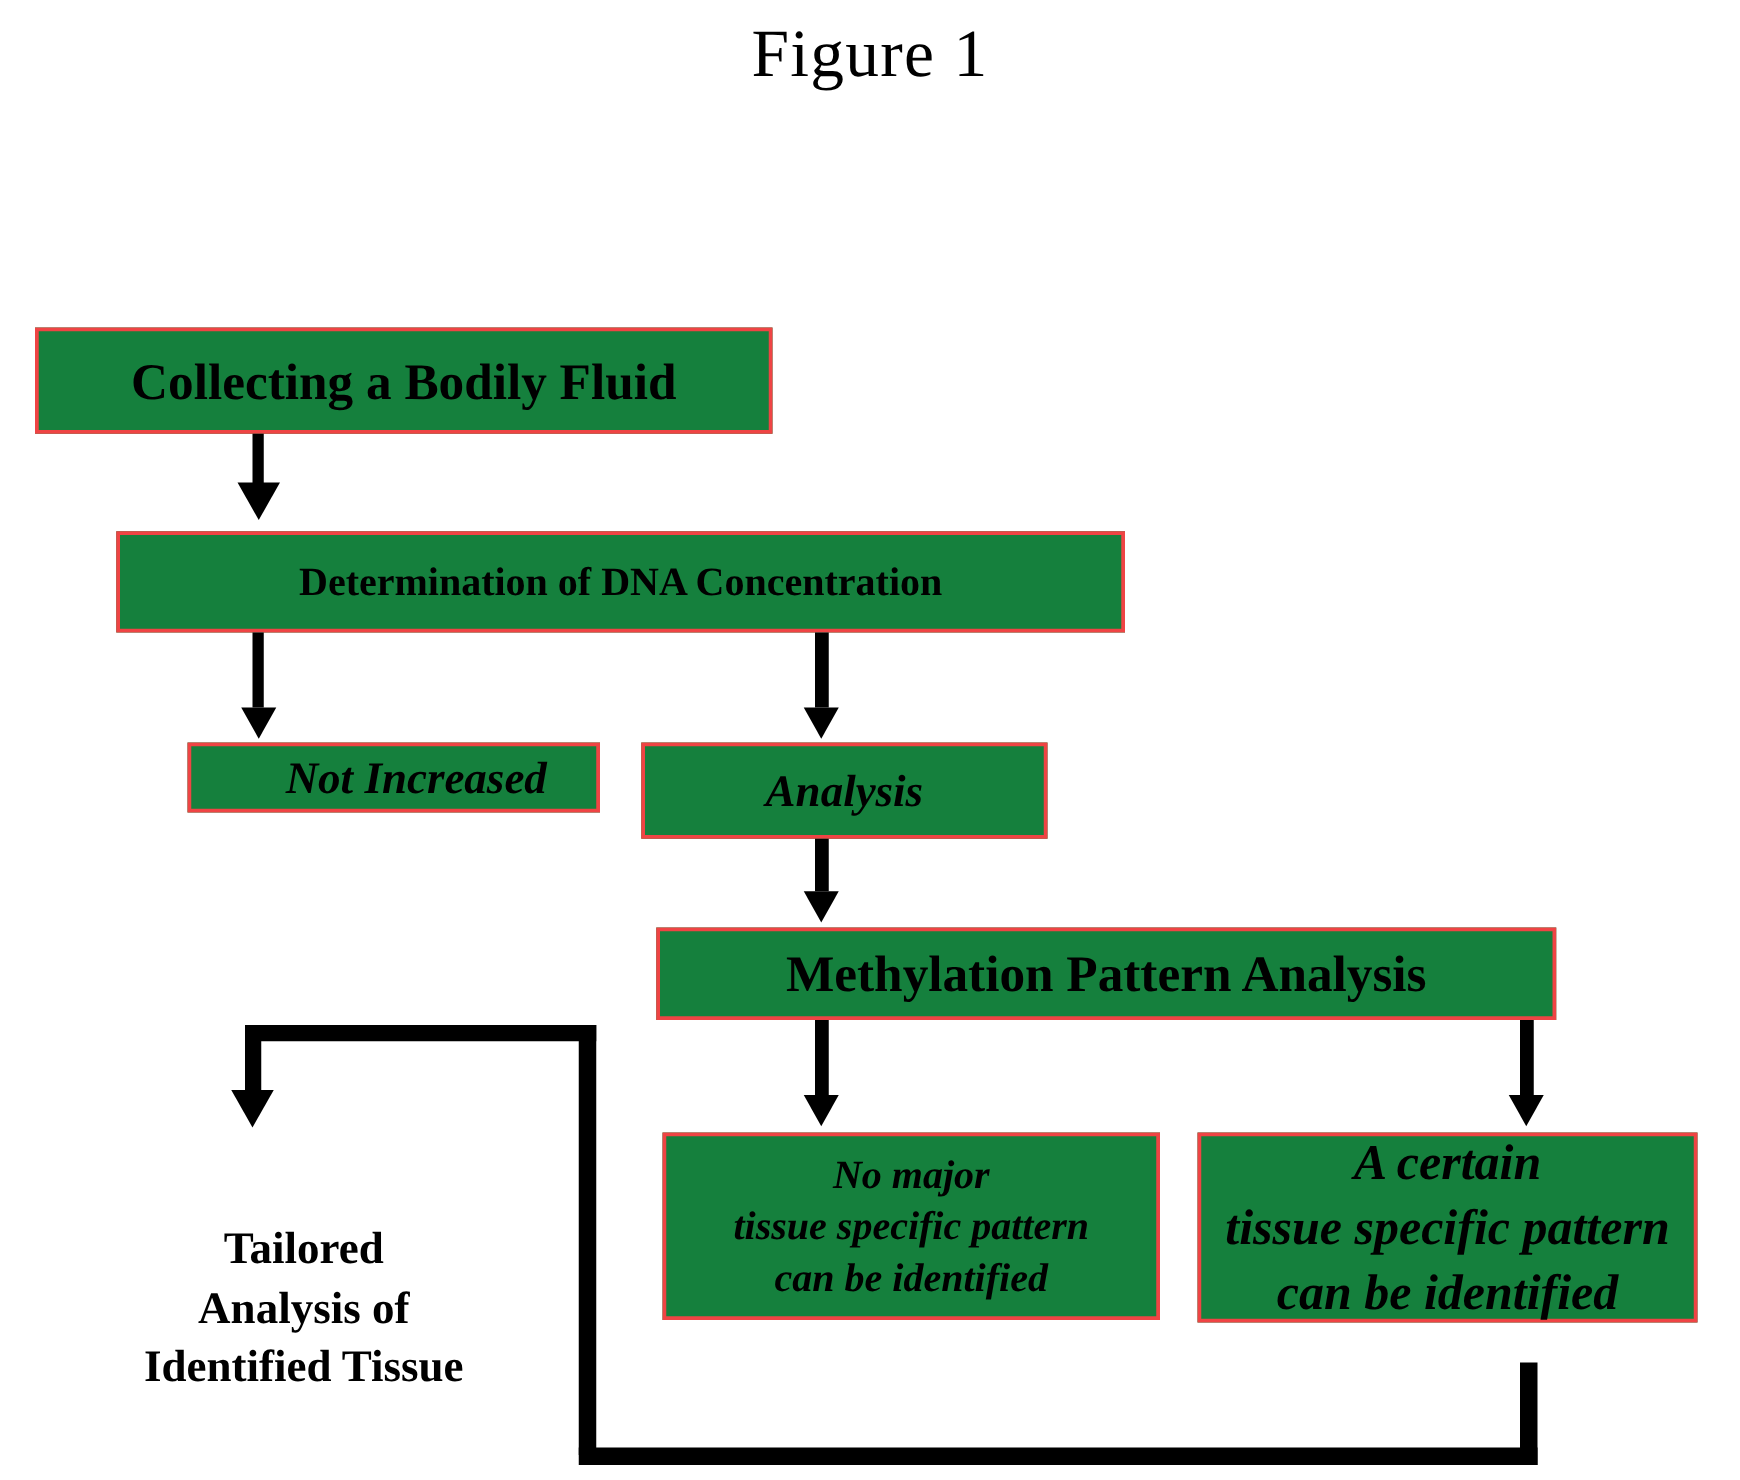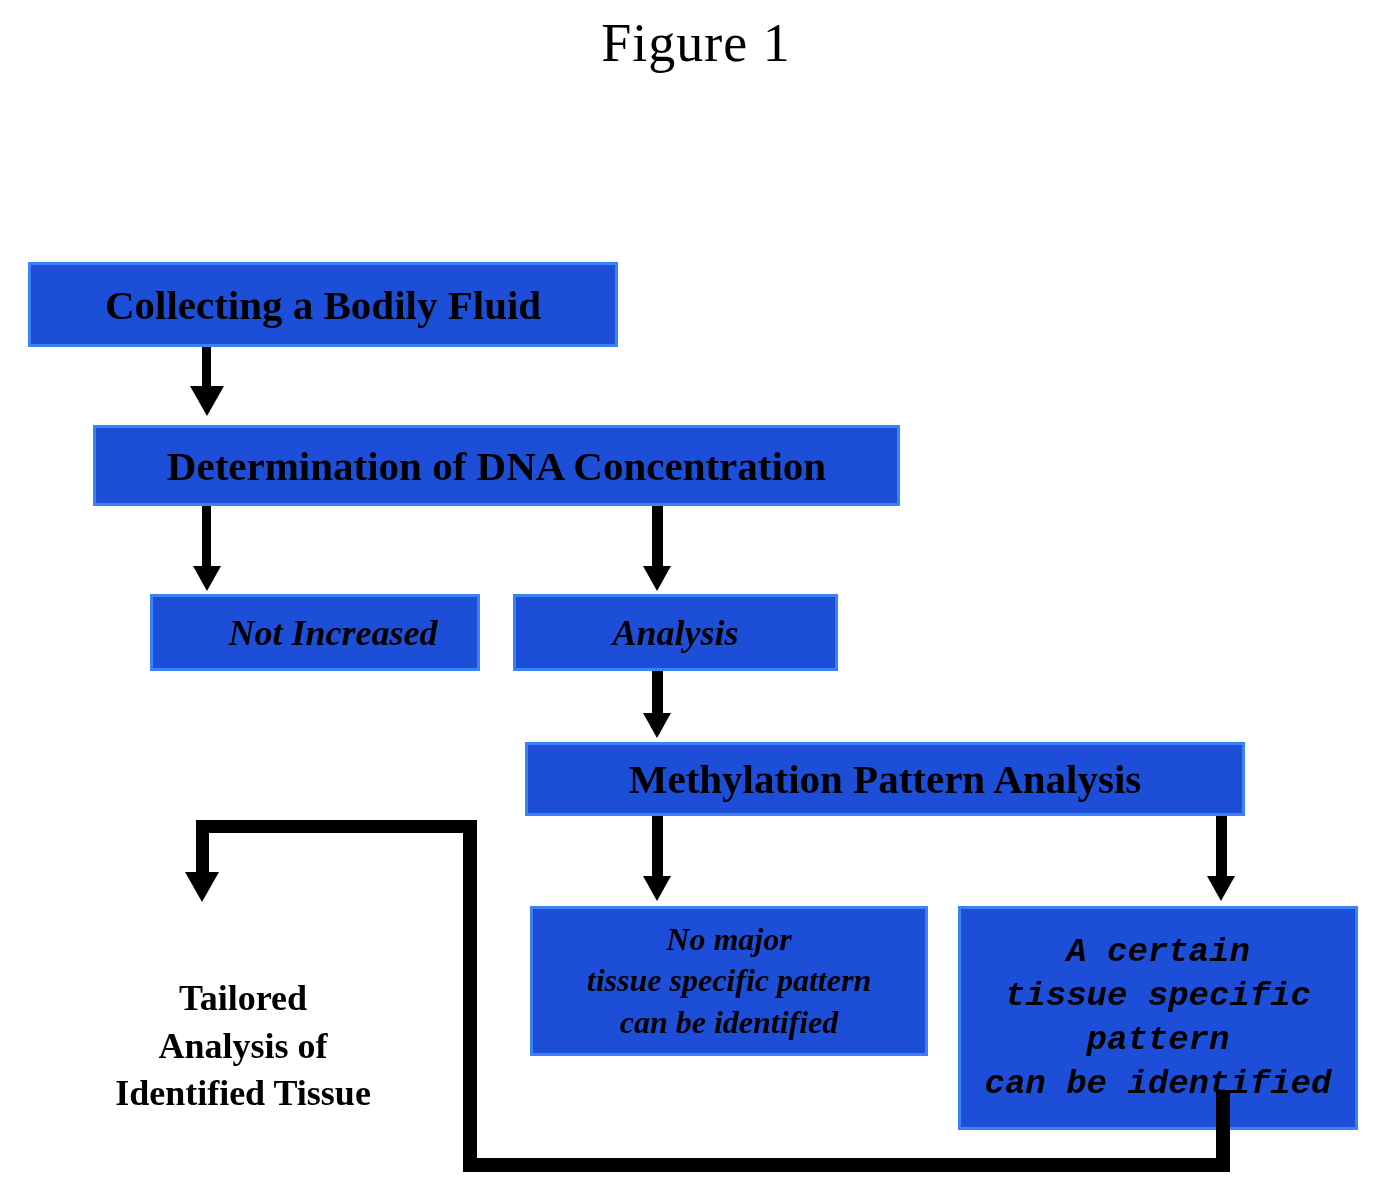--- a/index.html
+++ b/index.html
@@ -25,22 +25,22 @@
     width: 1392px;
     text-align: center;
     font-size: 54px;
     font-weight: 400;
     letter-spacing: 1px;
     line-height: 1.1;
   }
   .node {
     position: absolute;
     box-sizing: border-box;
-    border: 3px solid #3b82f6;
-    background: #1d4ed8;
+    border: 3px solid #ef4444;
+    background: #15803d;
     display: flex;
     align-items: center;
     justify-content: center;
     text-align: center;
   }
   .node-text {
     display: block;
     width: 100%;
     padding: 0 6px;
     white-space: pre-line;
@@ -48,26 +48,26 @@
   .bold-serif {
     font-weight: 700;
     font-style: normal;
   }
   .bolditalic-serif {
     font-weight: 700;
     font-style: italic;
   }
   
   #node-collect      { left: 28px;  top: 262px;  width: 590px; height: 85px;  font-size: 41px; }
-  #node-determine    { left: 93px;  top: 425px;  width: 807px; height: 81px;  font-size: 41px; }
-  #node-not-increased{ left: 150px; top: 594px;  width: 330px; height: 77px;  font-size: 36px; padding-left: 36px; }
+  #node-determine    { left: 93px;  top: 425px;  width: 807px; height: 81px;  font-size: 32px; }
+  #node-not-increased{ left: 150px; top: 594px;  width: 330px; height: 56px;  font-size: 36px; padding-left: 36px; }
   #node-increased    { left: 513px; top: 594px;  width: 325px; height: 77px;  font-size: 36px; }
   #node-methylation  { left: 525px; top: 742px;  width: 720px; height: 74px;  font-size: 41px; }
   #node-no-major     { left: 530px; top: 906px;  width: 398px; height: 150px; font-size: 32px; line-height: 1.30; }
-  #node-a-certain    { left: 958px; top: 906px;  width: 400px; height: 224px; font-size: 34px; line-height: 1.30; font-family: Liberation Mono, monospace; }
+  #node-a-certain    { left: 958px; top: 906px;  width: 400px; height: 152px; font-size: 40px; line-height: 1.30; }
 
   #label-tailored {
     position: absolute;
     left: 68px;
     top: 975px;
     width: 350px;
     text-align: center;
     font-size: 36px;
     font-weight: 700;
     line-height: 1.32;

